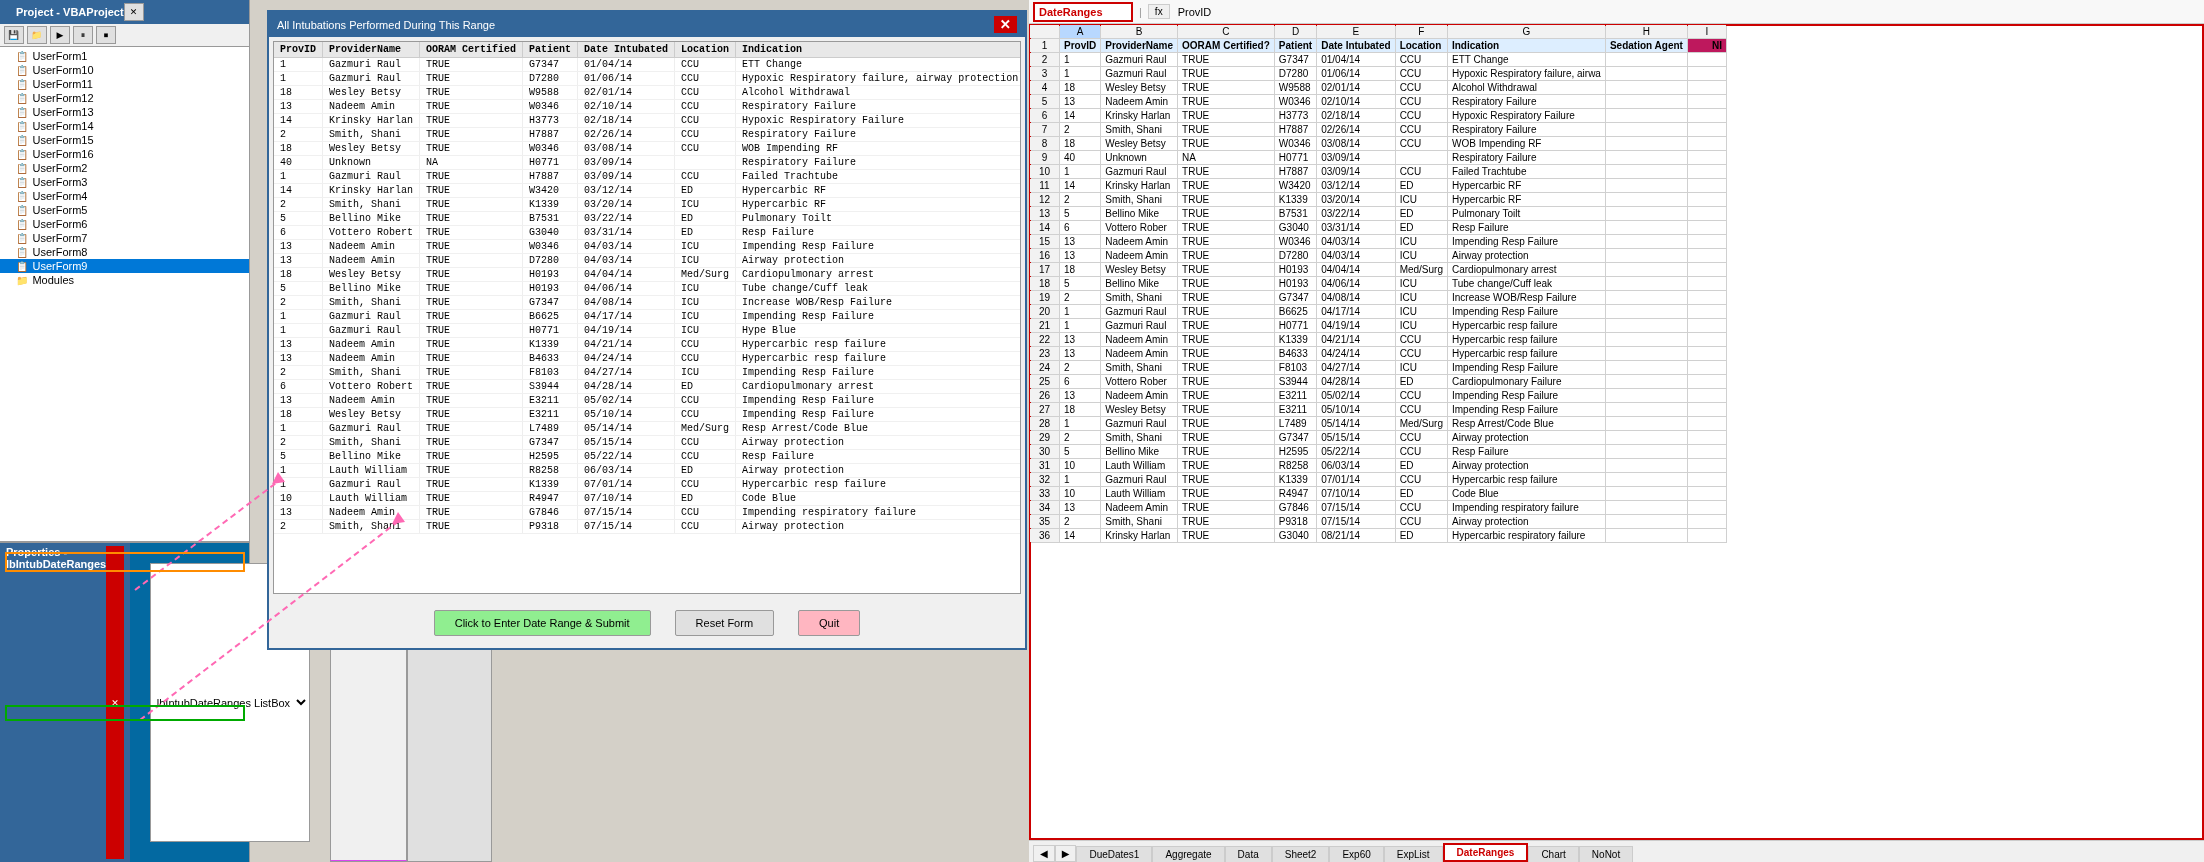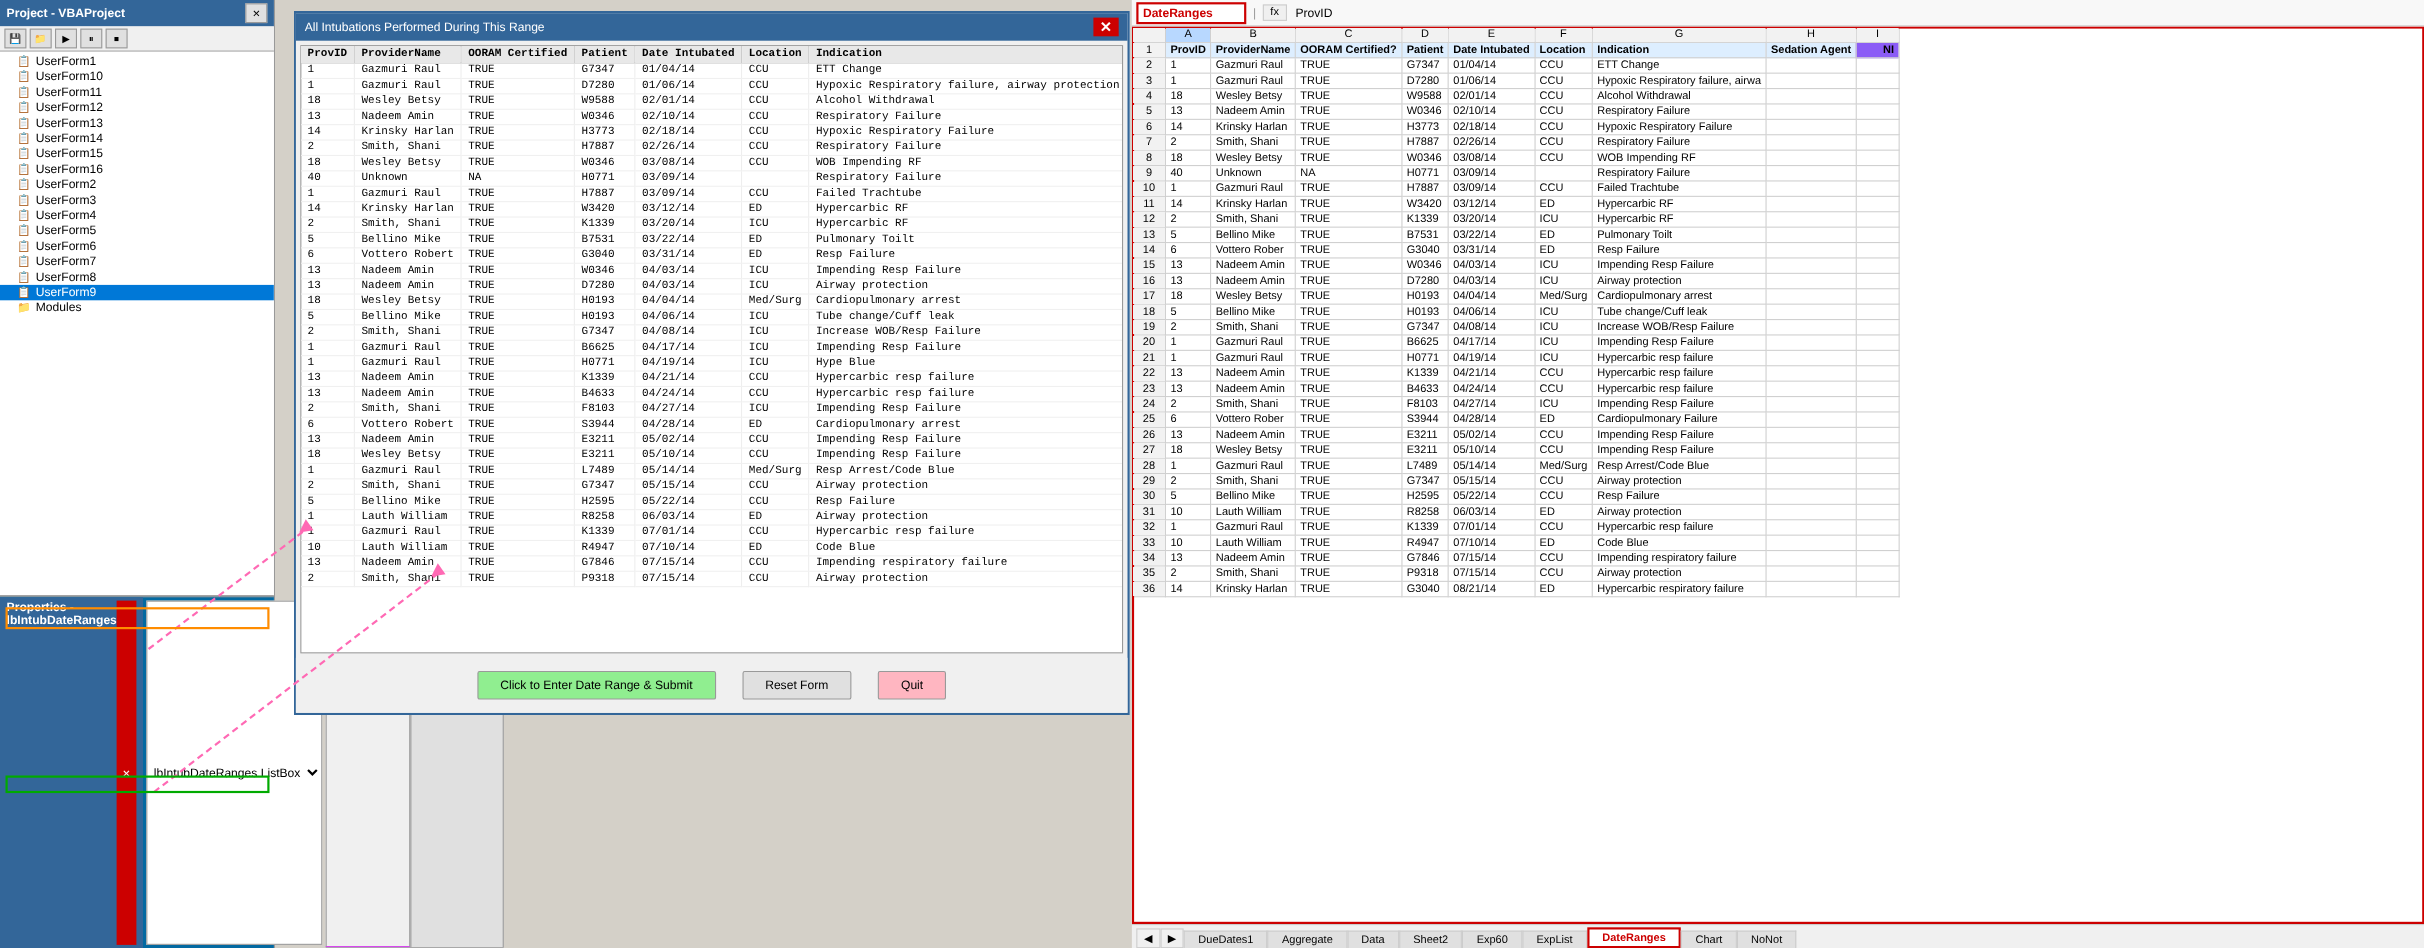--- a/index.html
+++ b/index.html
@@ -21,23 +21,23 @@
       height: 862px;
       background: #f0f0f0;
       border-right: 1px solid #999;
       display: flex;
       flex-direction: column;
     }
 
     #vba-titlebar {
       background: #336699;
       color: white;
-      padding: 3px 6px;
-      display: flex;
-      justify-content: space-between;
+      padding: 3px 16px;
+      display: flex;
+      justify-content: flex-start;
       align-items: center;
       font-size: 11px;
       font-weight: bold;
     }
 
     #vba-toolbar {
       background: #f0f0f0;
       border-bottom: 1px solid #999;
       padding: 2px 4px;
       display: flex;
@@ -88,21 +88,21 @@
       background: #336699;
       color: white;
       padding: 3px 6px;
       font-size: 11px;
       font-weight: bold;
       display: flex;
       justify-content: space-between;
     }
 
     #properties-dropdown {
-      margin: 3px;
+      margin: 20px;
       padding: 2px;
       font-size: 11px;
       border: 1px solid #999;
       background: white;
     }
 
     #properties-tabs {
       display: flex;
       border-bottom: 1px solid #999;
       background: #f0f0f0;
@@ -910,21 +910,21 @@
         <tr>
               <td class="row-header">1</td>
               <td style="background: rgb(221, 238, 255); font-weight: bold;">ProvID</td>
               <td style="background: rgb(221, 238, 255); font-weight: bold;">ProviderName</td>
               <td style="background: rgb(221, 238, 255); font-weight: bold;">OORAM Certified?</td>
               <td style="background: rgb(221, 238, 255); font-weight: bold;">Patient</td>
               <td style="background: rgb(221, 238, 255); font-weight: bold;">Date Intubated</td>
               <td style="background: rgb(221, 238, 255); font-weight: bold;">Location</td>
               <td style="background: rgb(221, 238, 255); font-weight: bold;">Indication</td>
               <td style="background: rgb(221, 238, 255); font-weight: bold;">Sedation Agent</td>
-              <td style="background: #8b5cf6; font-weight: bold; padding-left: 24px;">NI</td>
+              <td style="background: #be185d; font-weight: bold; padding-left: 24px;">NI</td>
             </tr>
             <tr>
               <td class="row-header">2</td>
               <td>1</td>
               <td>Gazmuri Raul</td>
               <td>TRUE</td>
               <td>G7347</td>
               <td>01/04/14</td>
               <td>CCU</td>
               <td>ETT Change</td>

